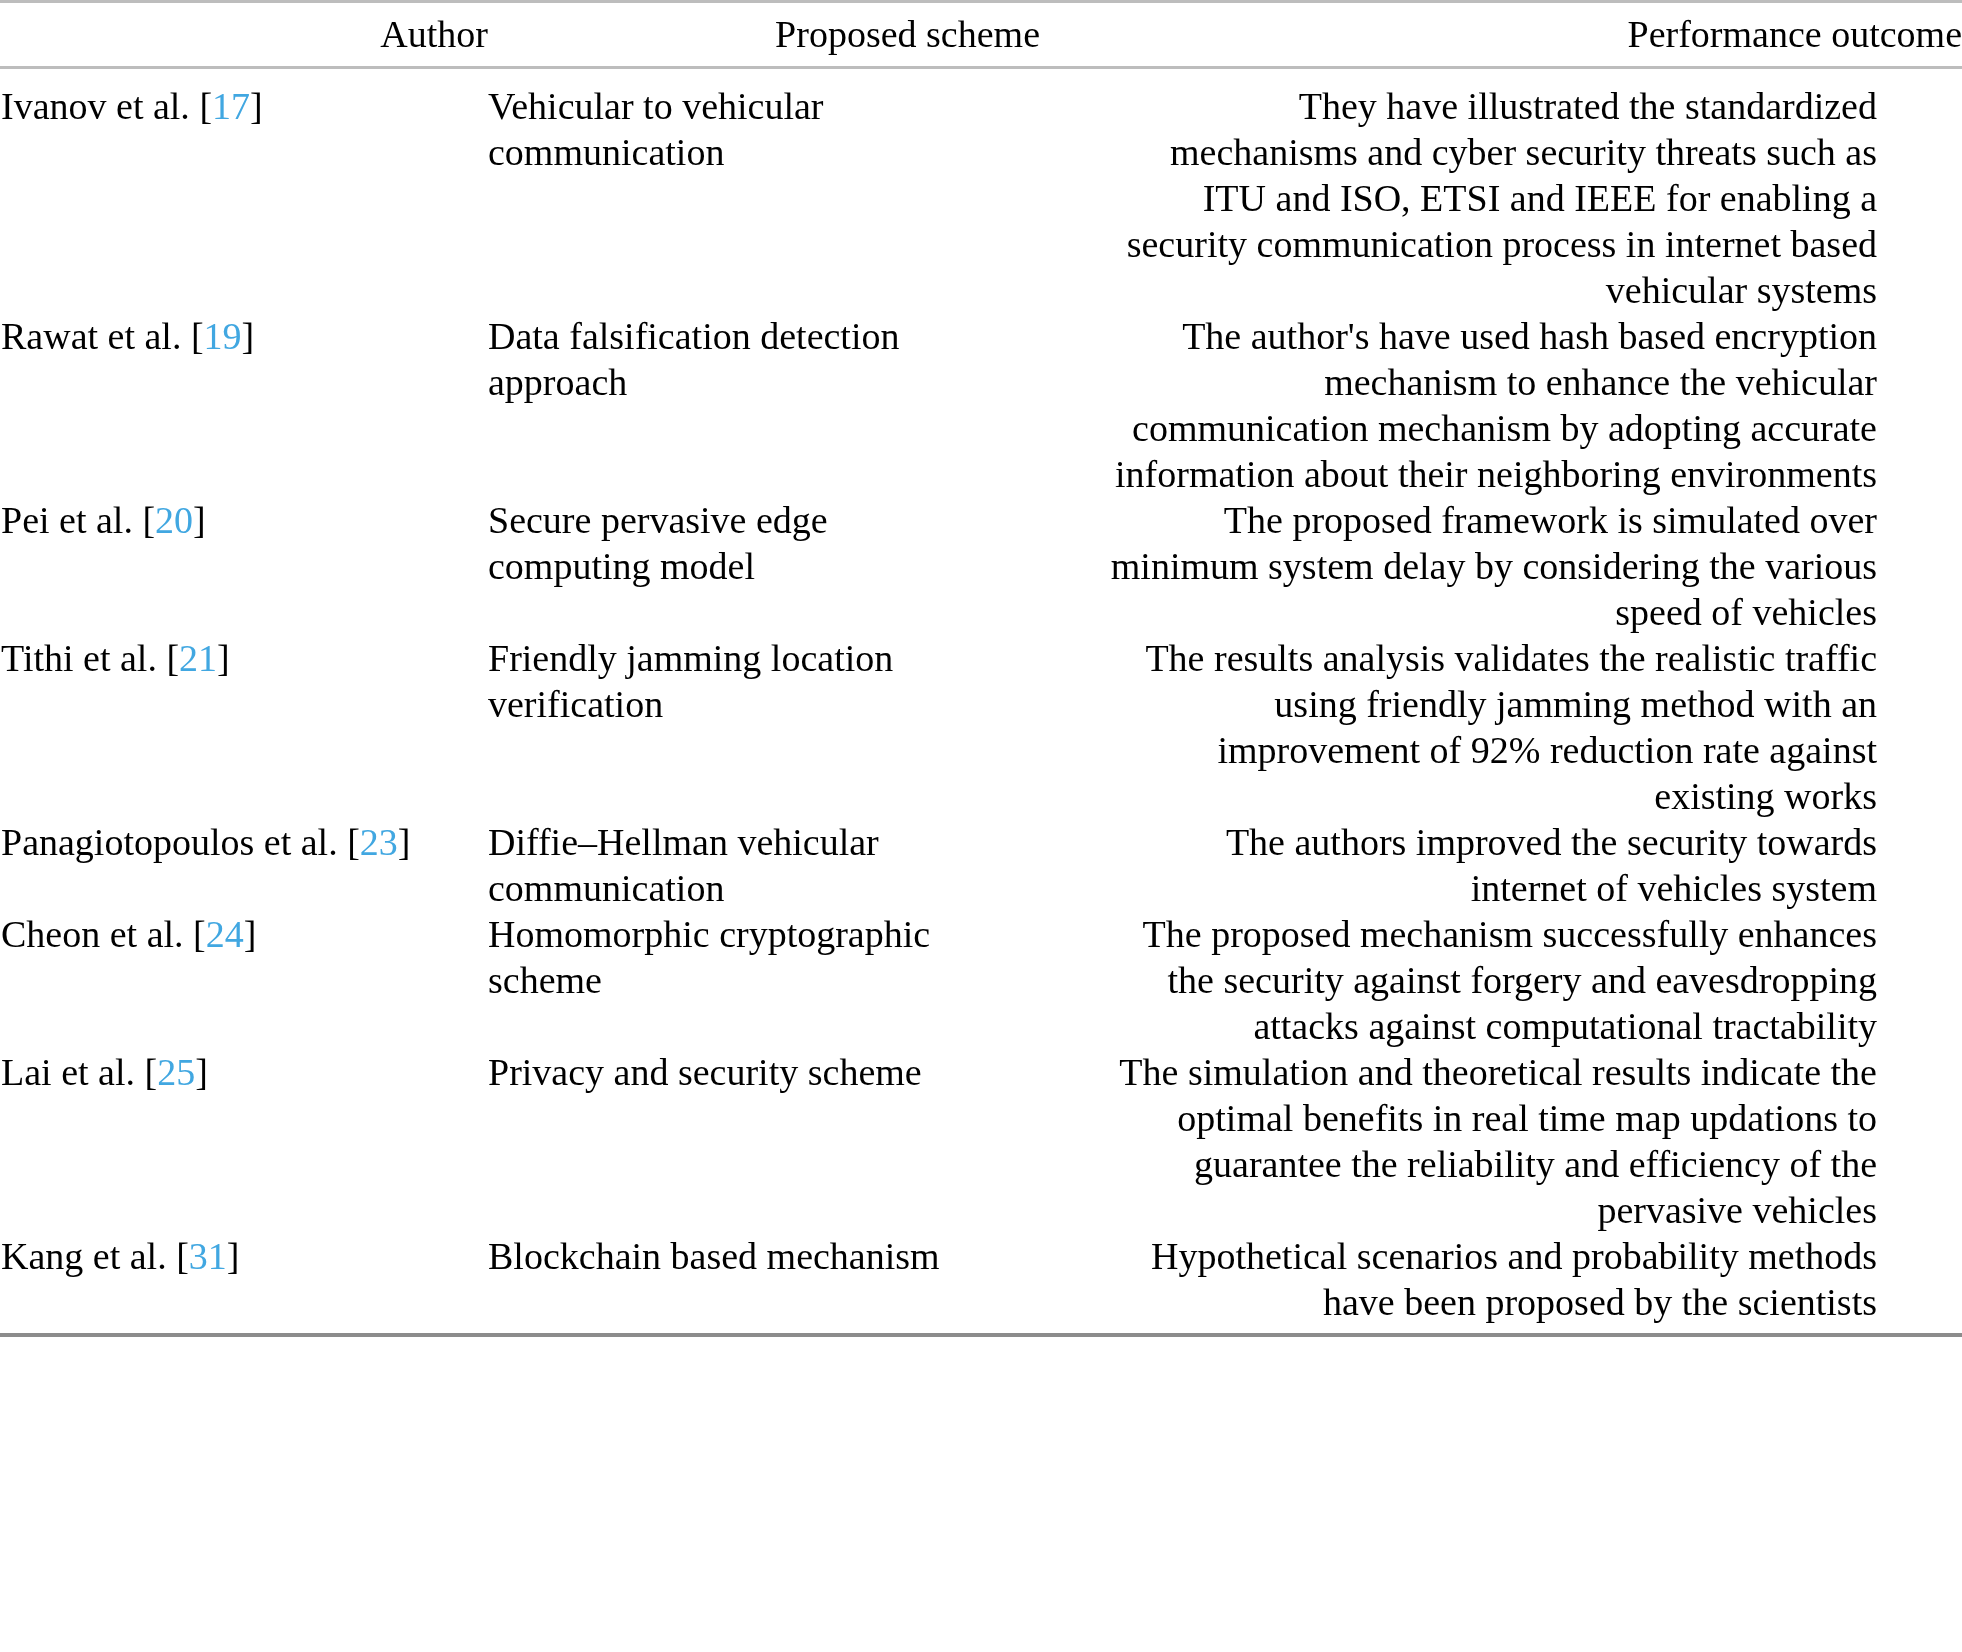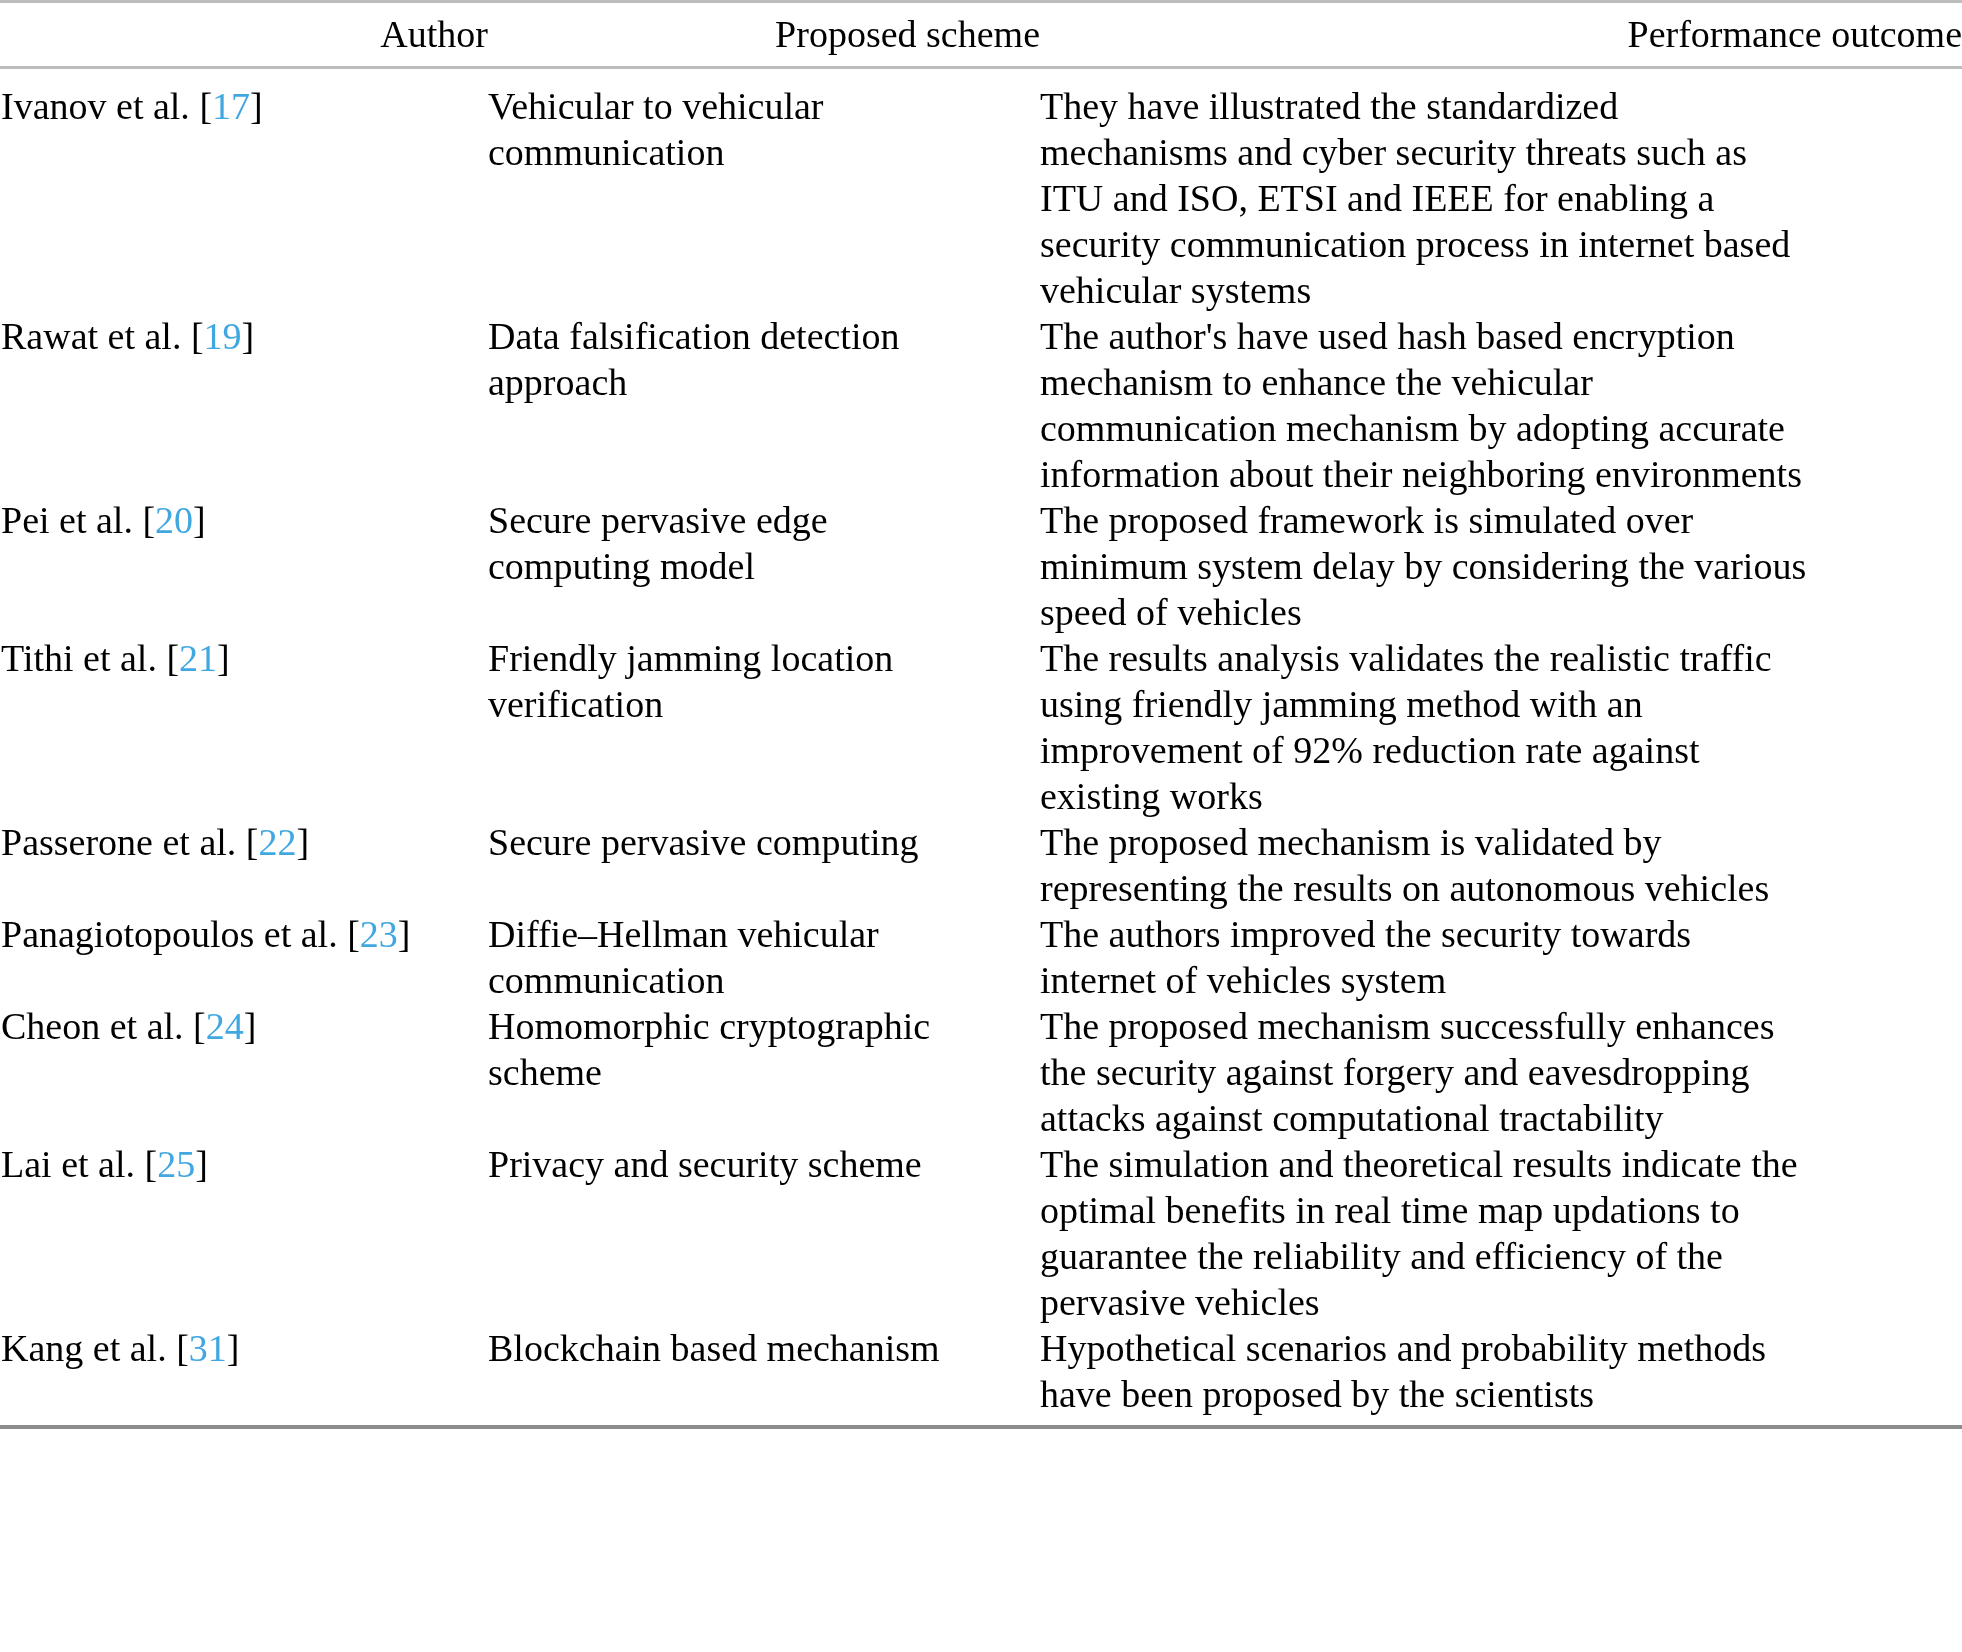--- a/index.html
+++ b/index.html
@@ -35,21 +35,21 @@
   }
   thead th.h1{padding-left:5px;}
   tbody td{
     vertical-align:top;
     padding:0;
   }
   tbody tr:first-child td{padding-top:14px;}
   tbody tr:last-child td{padding-bottom:8px;}
   td.c-author{padding-left:1px;white-space:nowrap;}
   td.c-scheme{white-space:pre-line;padding-right:40px;}
-  td.c-outcome{white-space:pre-line;padding-right:85px;}
+  td.c-outcome{white-space:pre-line;padding-right:85px;text-align:right;}
   .cite{color:var(--cite);}
 </style>
 </head>
 <body>
 
 <table class="lit">
   <colgroup>
     <col class="c1">
     <col class="c2">
     <col class="c3">
@@ -92,26 +92,20 @@
       <tr>
     <td class="c-author"><span>Tithi et al.</span><span> [</span><span class="cite">21</span><span>]</span></td>
     <td class="c-scheme">Friendly jamming location
 verification</td>
     <td class="c-outcome">The results analysis validates the realistic traffic
 using friendly jamming method with an
 improvement of 92% reduction rate against
 existing works</td>
   </tr>
       <tr>
-    <td class="c-author"><span>Passerone et al.</span><span> [</span><span class="cite">22</span><span>]</span></td>
-    <td class="c-scheme">Secure pervasive computing</td>
-    <td class="c-outcome">The proposed mechanism is validated by
-representing the results on autonomous vehicles</td>
-  </tr>
-      <tr>
     <td class="c-author"><span>Panagiotopoulos et al.</span><span> [</span><span class="cite">23</span><span>]</span></td>
     <td class="c-scheme">Diffie–Hellman vehicular
 communication</td>
     <td class="c-outcome">The authors improved the security towards
 internet of vehicles system</td>
   </tr>
       <tr>
     <td class="c-author"><span>Cheon et al.</span><span> [</span><span class="cite">24</span><span>]</span></td>
     <td class="c-scheme">Homomorphic cryptographic
 scheme</td>

